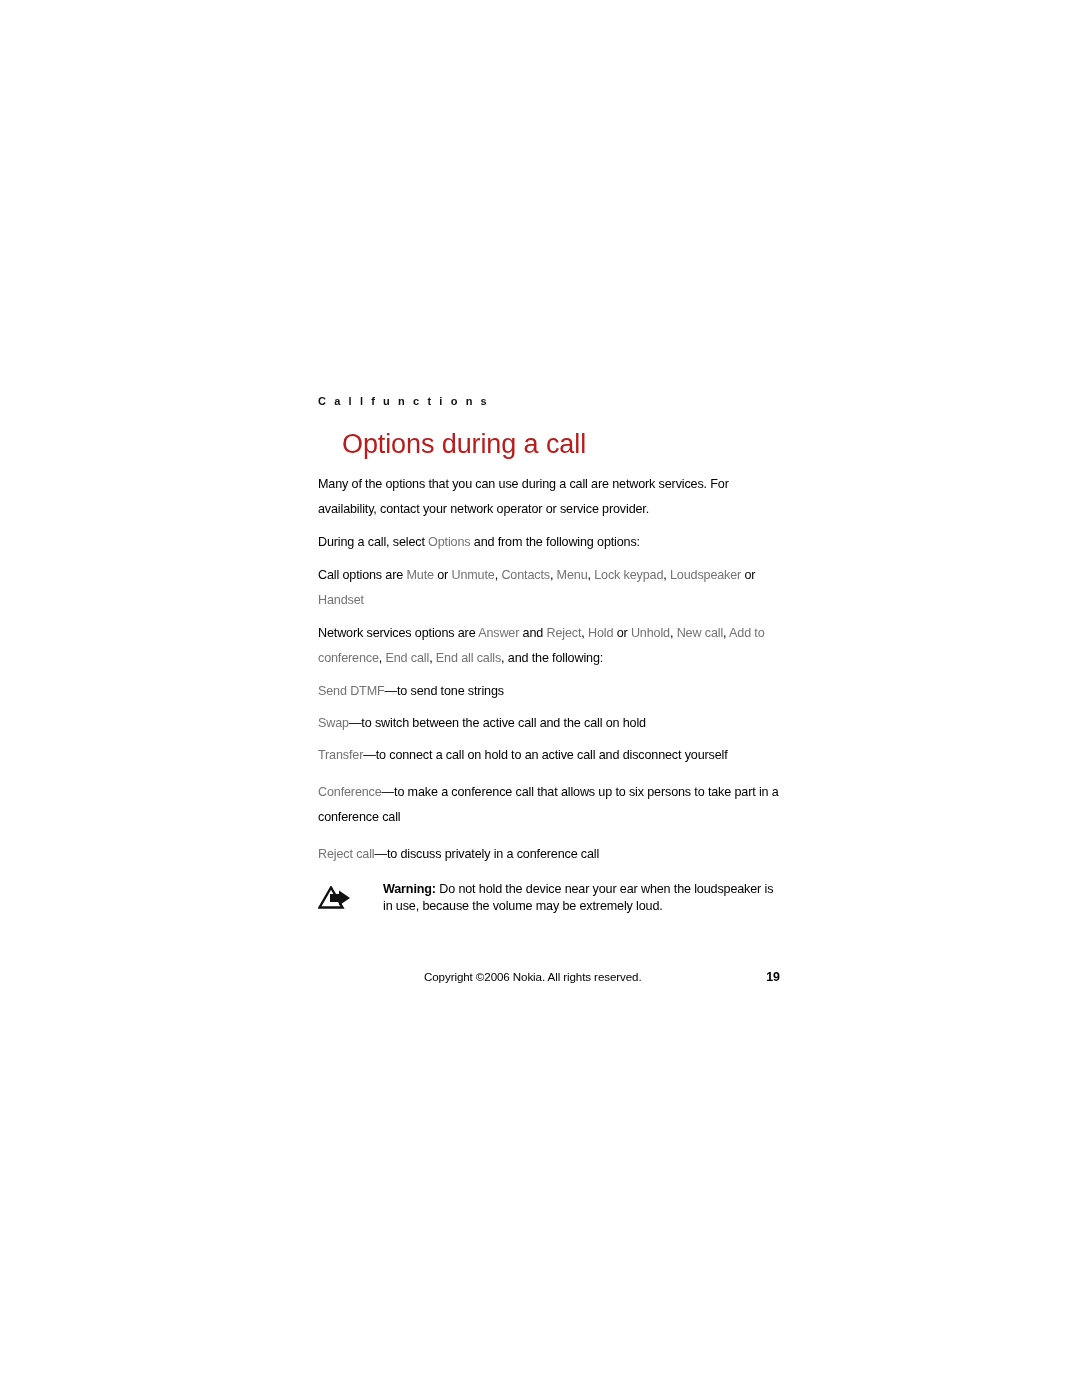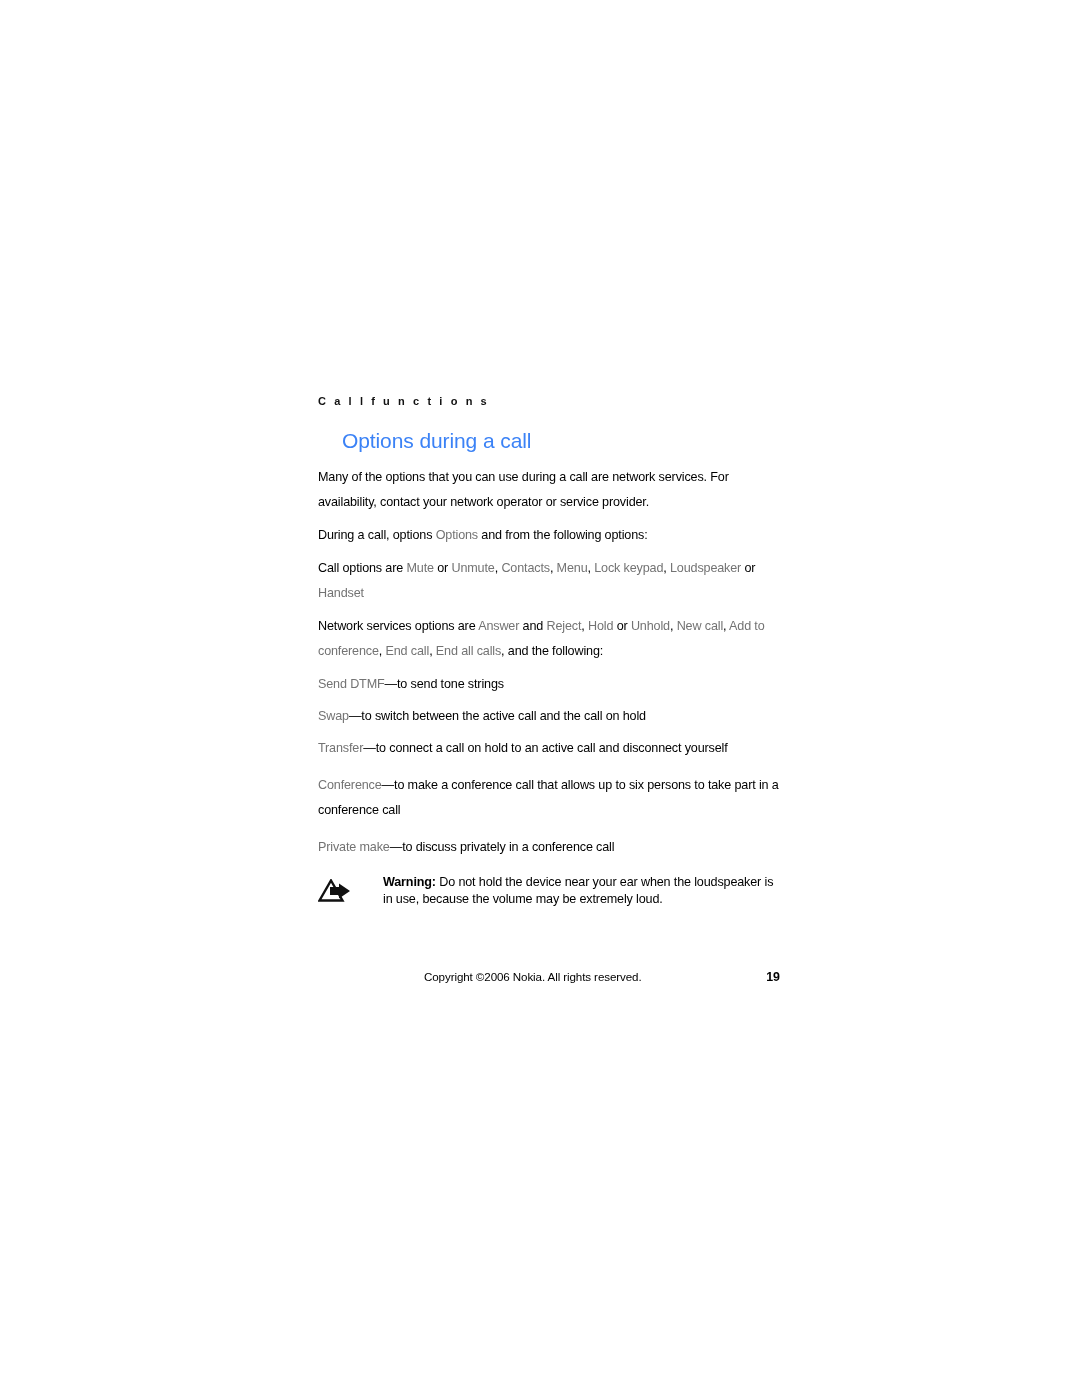--- a/index.html
+++ b/index.html
@@ -31,23 +31,23 @@
     font-size: 11px;
     font-weight: bold;
     letter-spacing: 2.6px;
     color: #111111;
     margin: 0 0 22px 0;
     padding-right: 2px;
   }
 
   
   .section-title {
-    font-size: 21px;
+    font-size: 27px;
     font-weight: normal;
-    color: #3b82f6;
+    color: #b91c1c;
     margin: 0 0 12px 0;
     padding-left: 24px;
     letter-spacing: -0.1px;
   }
 
   p.body {
     font-size: 12.6px;
     line-height: 25px;
     margin: 0 0 8px 0;
     color: #000000;
@@ -117,21 +117,21 @@
 
   <div class="running-header">C a l l   f u n c t i o n s</div>
 
   <h1 class="section-title">Options during a call</h1>
 
   <p class="body">
     <span>Many of the options that you can use during a call are network services. For availability, contact your network operator or service provider.</span>
   </p>
 
   <p class="body">
-    <span>During a call, options </span><span class="term">Options</span><span> and from the following options:</span>
+    <span>During a call, select </span><span class="term">Options</span><span> and from the following options:</span>
   </p>
 
   <p class="body">
     <span>Call options are </span><span class="term">Mute</span><span class="sep"> or </span><span class="term">Unmute</span><span class="sep">, </span><span class="term">Contacts</span><span class="sep">, </span><span class="term">Menu</span><span class="sep">, </span><span class="term">Lock keypad</span><span class="sep">, </span><span class="term">Loudspeaker</span><span class="sep"> or </span><span class="term">Handset</span>
   </p>
 
   <p class="body">
     <span>Network services options are </span><span class="term">Answer</span><span class="sep"> and </span><span class="term">Reject</span><span class="sep">, </span><span class="term">Hold</span><span class="sep"> or </span><span class="term">Unhold</span><span class="sep">, </span><span class="term">New call</span><span class="sep">, </span><span class="term">Add to conference</span><span class="sep">, </span><span class="term">End call</span><span class="sep">, </span><span class="term">End all calls</span><span class="sep">, </span><span>and the following:</span>
   </p>
 
@@ -145,21 +145,21 @@
 
   <p class="body gap">
     <span class="term">Transfer</span><span class="sep">—</span><span>to connect a call on hold to an active call and disconnect yourself</span>
   </p>
 
   <p class="body gap">
     <span class="term">Conference</span><span class="sep">—</span><span>to make a conference call that allows up to six persons to take part in a conference call</span>
   </p>
 
   <p class="body">
-    <span class="term">Private make</span><span class="sep">—</span><span>to discuss privately in a conference call</span>
+    <span class="term">Reject call</span><span class="sep">—</span><span>to discuss privately in a conference call</span>
   </p>
 
   <div class="warning">
     <div class="warning-icon">
       <svg width="34" height="24" viewBox="0 0 34 24" xmlns="http://www.w3.org/2000/svg">
         <polygon points="13,1.5 24.5,21.5 1.5,21.5" fill="none" stroke="#111111" stroke-width="2.4" stroke-linejoin="miter"></polygon>
         <path d="M12 8 L21 8 L21 4.5 L32 12 L21 19.5 L21 16 L12 16 Z" fill="#111111"></path>
       </svg>
     </div>
     <div class="warning-text">

